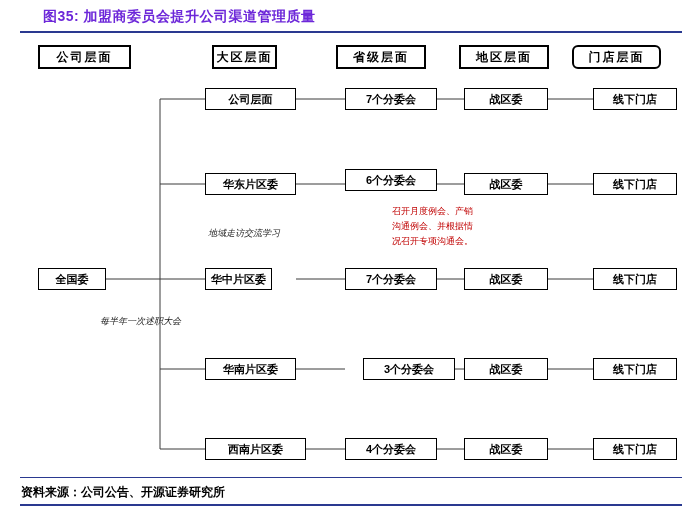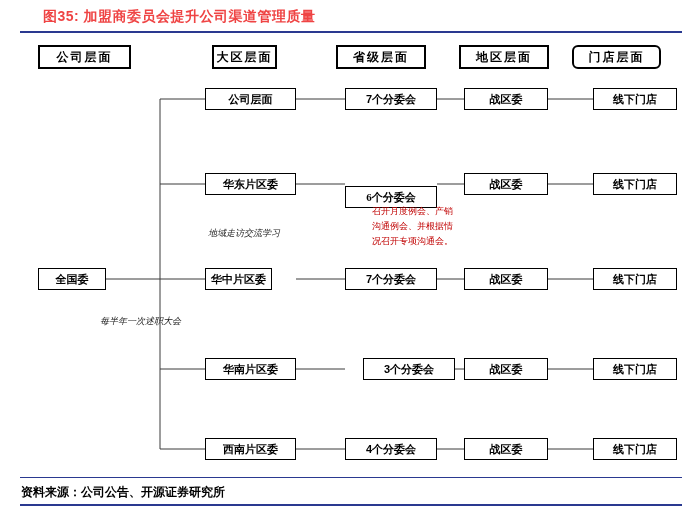--- a/index.html
+++ b/index.html
@@ -12,21 +12,21 @@
     background: #ffffff;
     overflow: hidden;
   }
 
   .figure-title {
     position: absolute;
     left: 21px;
     top: 8px;
     font-size: 14px;
     font-weight: bold;
-    color: #ef4444;
+    color: #6d28d9;
     letter-spacing: 0.5px;
     white-space: nowrap;
     padding-left: 22px;
   }
 
   .rule {
     position: absolute;
     left: 20px;
     width: 662px;
     background: #2a3990;
@@ -135,40 +135,40 @@
   <div class="hdr" style="left:572px; width:89px;border-radius:6px;">门店层面</div>
 
   <div class="node" style="left:38px; top:268px; width:68px;">全国委</div>
 
   <div class="node" style="left:205px; top:88px; width:91px;">公司层面</div>
   <div class="node" style="left:345px; top:88px; width:92px;">7个分委会</div>
   <div class="node" style="left:464px; top:88px; width:84px;">战区委</div>
   <div class="node" style="left:593px; top:88px; width:84px;">线下门店</div>
 
   <div class="node" style="left:205px; top:173px; width:91px;">华东片区委</div>
-  <div class="node" style="left:345px; top:186px; width:92px;font-family:Liberation Serif, serif;">6个分委会</div>
+  <div class="node" style="left:345px; top:169px; width:92px;">6个分委会</div>
   <div class="node" style="left:464px; top:173px; width:84px;">战区委</div>
   <div class="node" style="left:593px; top:173px; width:84px;">线下门店</div>
 
   <div class="node" style="left:205px; top:268px; width:67px;">华中片区委</div>
   <div class="node" style="left:345px; top:268px; width:92px;">7个分委会</div>
   <div class="node" style="left:464px; top:268px; width:84px;">战区委</div>
   <div class="node" style="left:593px; top:268px; width:84px;">线下门店</div>
 
   <div class="node" style="left:205px; top:358px; width:91px;">华南片区委</div>
   <div class="node" style="left:363px; top:358px; width:92px;">3个分委会</div>
   <div class="node" style="left:464px; top:358px; width:84px;">战区委</div>
   <div class="node" style="left:593px; top:358px; width:84px;">线下门店</div>
 
-  <div class="node" style="left:205px; top:438px; width:91px;">西南片区委</div>
+  <div class="node" style="left:205px; top:438px; width:101px;">西南片区委</div>
   <div class="node" style="left:345px; top:438px; width:92px;">4个分委会</div>
   <div class="node" style="left:464px; top:438px; width:84px;">战区委</div>
   <div class="node" style="left:593px; top:438px; width:84px;">线下门店</div>
 
   <div class="ann ann-italic" style="left:208px; top:226px;">地域走访交流学习</div>
-  <div class="ann ann-red" style="left:372px; top:204px; width:84px;">召开月度例会、产销沟通例会、并根据情况召开专项沟通会。</div>
+  <div class="ann ann-red" style="left:392px; top:204px; width:84px;">召开月度例会、产销沟通例会、并根据情况召开专项沟通会。</div>
   <div class="ann ann-italic" style="left:100px; top:314px;">每半年一次述职大会</div>
 
   <div class="rule rule-foot-top"></div>
   <div class="source">资料来源：公司公告、开源证券研究所</div>
   <div class="rule rule-foot-bottom"></div>
 
 </div>
 
 </body></html>

